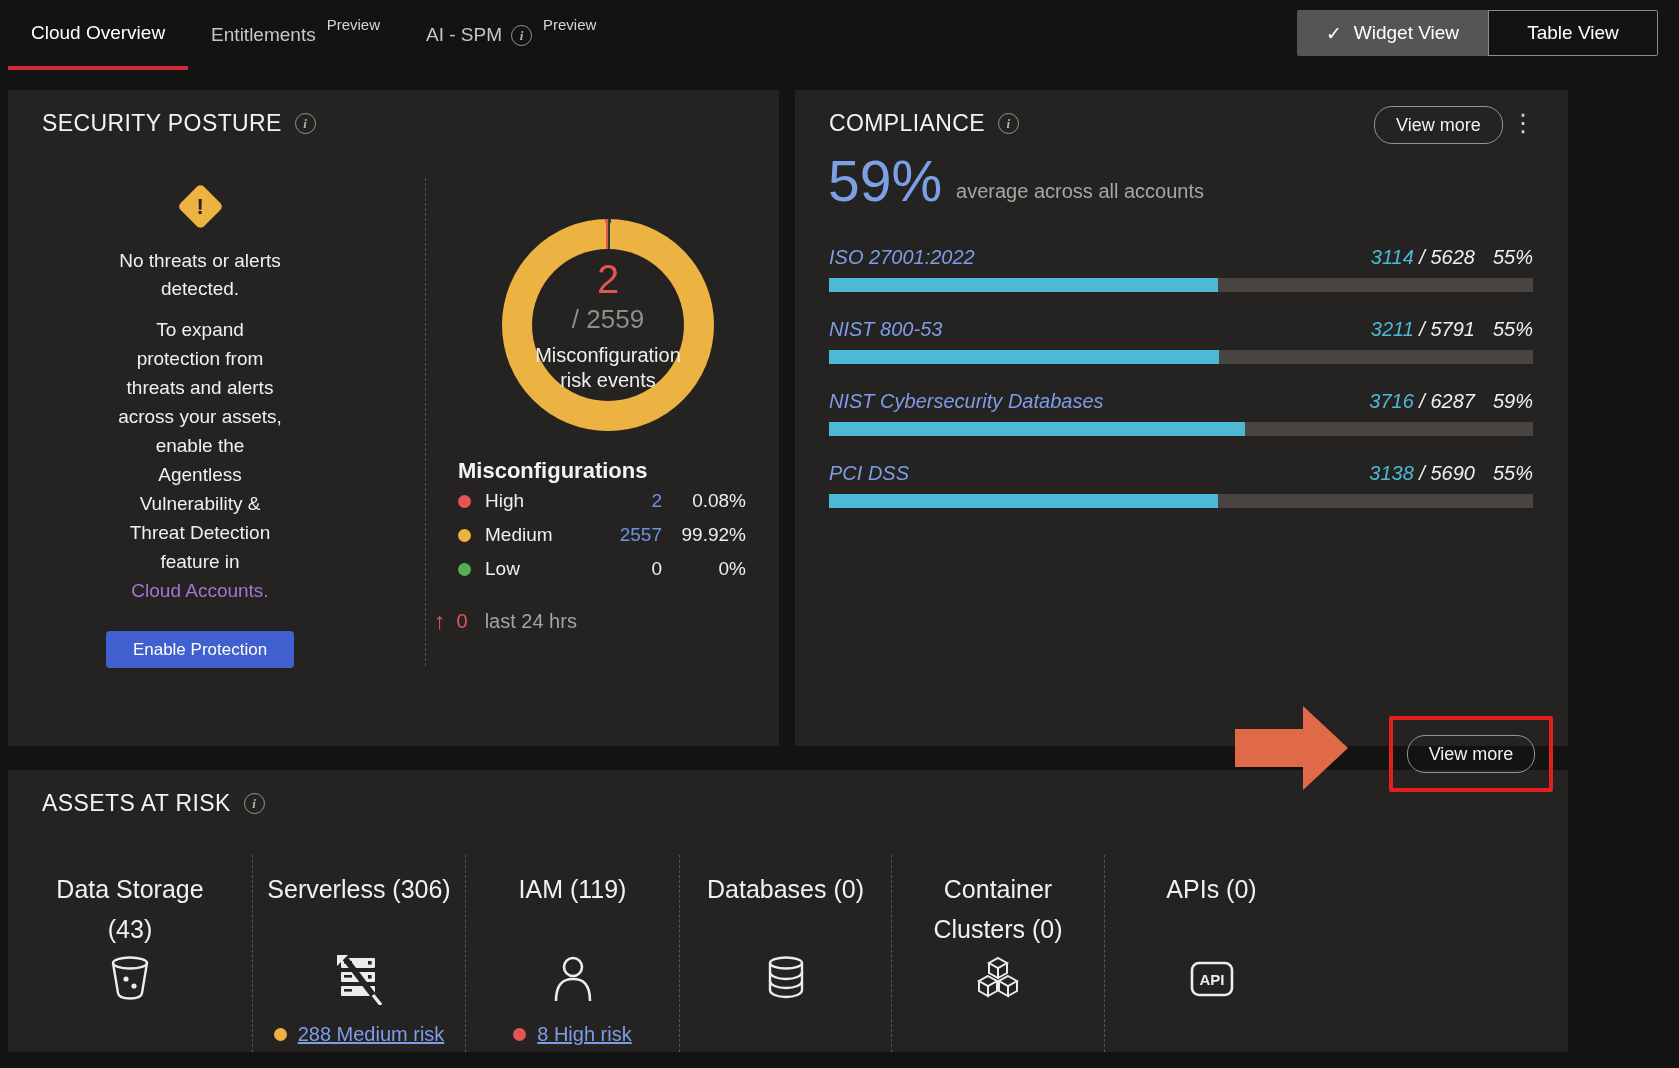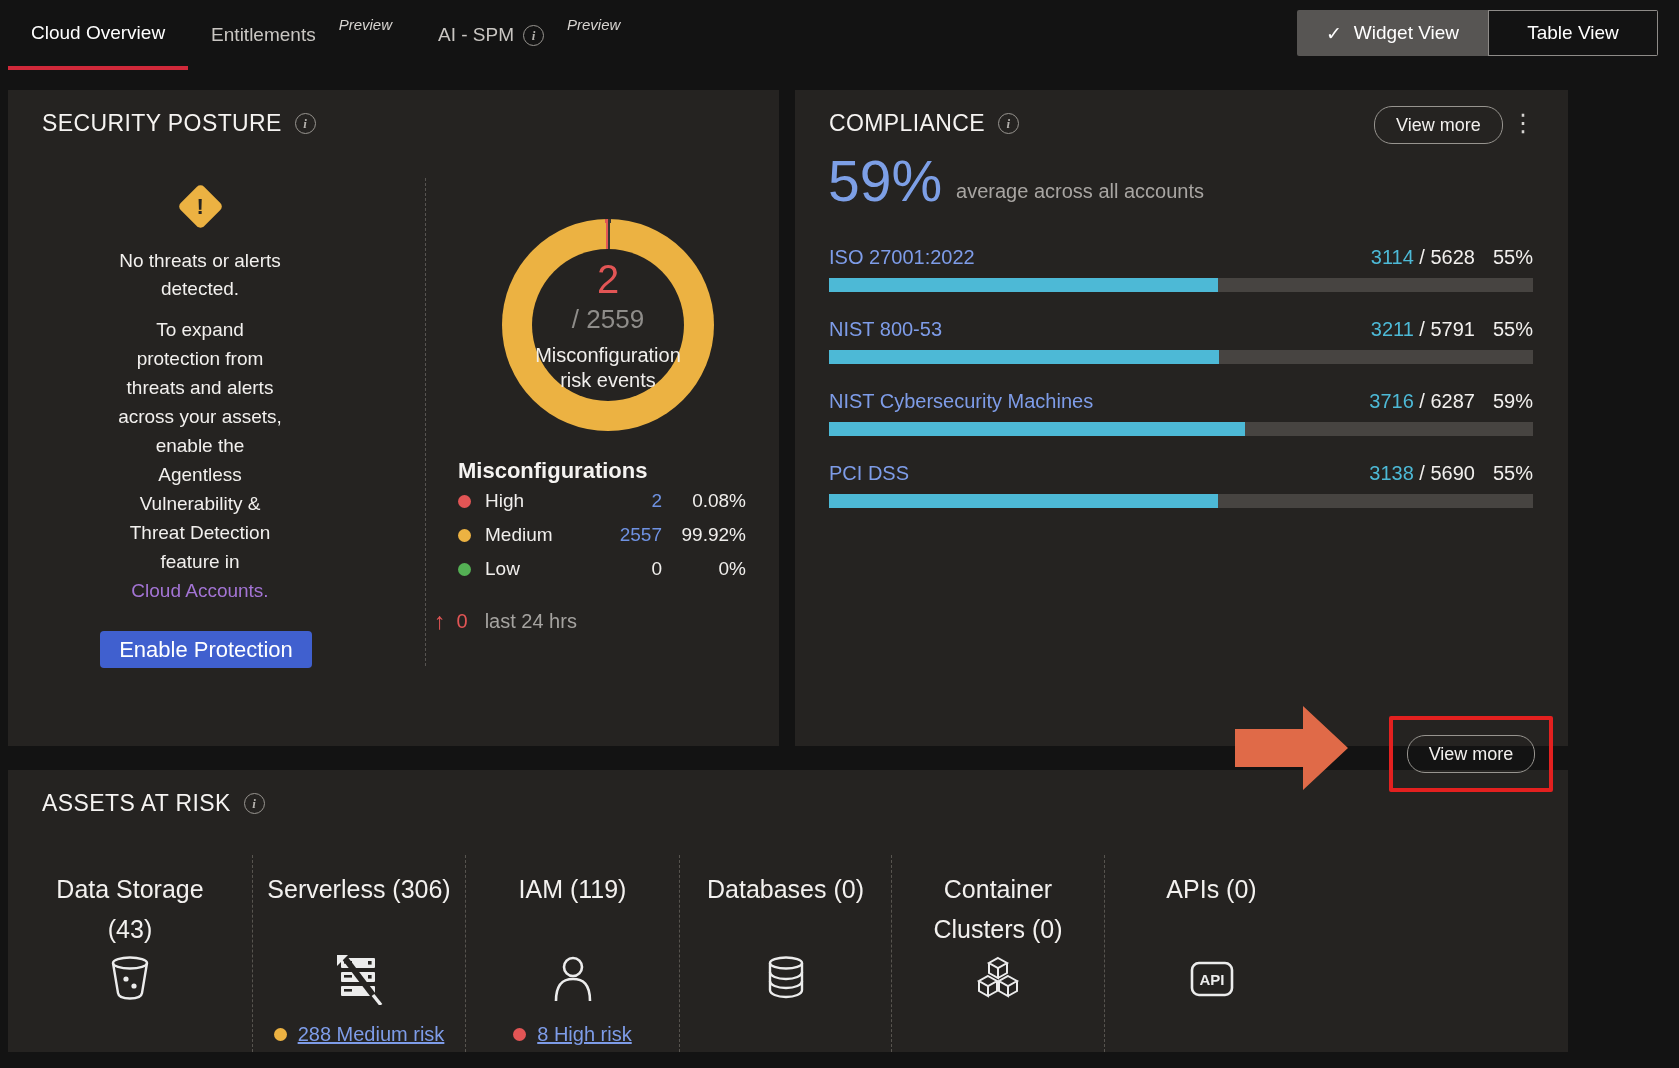--- a/index.html
+++ b/index.html
@@ -7,21 +7,21 @@
     width:1679px;height:1068px;position:relative;overflow:hidden;
     background:#131313;color:#f2f0ee;
     font-family:"Liberation Sans",sans-serif;
     -webkit-font-smoothing:antialiased;
   }
   
   .nav{position:absolute;left:0;top:0;width:100%;height:70px;background:#131313;display:flex;align-items:stretch;}
   .tabs{display:flex;margin-left:8px;}
   .tab{display:flex;align-items:center;gap:9px;padding:0 23px;font-size:19px;color:#c9c6c2;cursor:pointer;}
   .tab.active{color:#ffffff;border-bottom:4px solid #d0293a;}
-  sup.preview{font-size:15px;font-style:italic;color:#d8d5d1;position:relative;top:-11px;margin-left:14px;}
+  sup.preview{font-size:15px;color:#d8d5d1;position:relative;top:-11px;margin-left:2px;}
   .info{display:inline-flex;width:19px;height:19px;border:1.5px solid #989590;border-radius:50%;
         align-items:center;justify-content:center;color:#b5b2ae;flex:0 0 auto;
         font-family:"Liberation Serif",serif;font-size:13px;font-style:italic;font-weight:bold;line-height:1;}
   .info::before{content:"i";}
   .view-toggle{position:absolute;left:1297px;top:10px;height:46px;display:flex;border-radius:2px;overflow:hidden;}
   .vt-btn{display:flex;align-items:center;justify-content:center;font-size:19px;cursor:pointer;box-sizing:border-box;
           font-family:"Liberation Sans",sans-serif;color:#ffffff;background:none;border:none;}
   .vt-widget{width:191px;background:#575553;gap:12px;}
   .vt-table{width:170px;background:#131313;border:1px solid #8e8b88;}
   .check::before{content:"✓";font-size:19px;}
@@ -33,22 +33,22 @@
   .card-title{position:absolute;left:34px;top:20px;font-size:23px;color:#f5f3f1;letter-spacing:.4px;
               display:flex;align-items:center;gap:13px;white-space:nowrap;}
   
   .p-left{position:absolute;left:92px;top:94px;width:200px;text-align:center;}
   .warn{width:33px;height:33px;background:#ecb242;border-radius:5px;transform:rotate(45deg);
         margin:6px auto 0 auto;display:flex;align-items:center;justify-content:center;}
   .warn::before{content:"!";transform:rotate(-45deg);color:#252321;font-weight:bold;font-size:22px;}
   .p-headline{margin-top:24px;font-size:19px;line-height:28px;}
   .p-body{margin:12px auto 0 auto;font-size:19px;line-height:29px;max-width:172px;}
   .p-link{font-size:19px;line-height:29px;color:#a374d4;cursor:pointer;}
-  .p-btn{margin-top:26px;width:212px;height:37px;background:#4060cf;border:none;border-radius:4px;
-         color:#ffffff;font-size:22px;font-family:"Liberation Sans",sans-serif;cursor:pointer;}
+  .p-btn{margin-top:26px;width:188px;height:37px;background:#4060cf;border:none;border-radius:4px;
+         color:#ffffff;font-size:17px;font-family:"Liberation Sans",sans-serif;cursor:pointer;}
   .divider{position:absolute;left:417px;top:88px;height:488px;border-left:1px dashed #565350;}
   .donut{position:absolute;left:494px;top:129px;width:212px;height:212px;border-radius:50%;
          background:conic-gradient(#3a3733 0deg 1.4deg,#ecb242 1.4deg 358.6deg,#e25555 358.6deg 360deg);}
   .donut-hole{position:absolute;inset:30px;border-radius:50%;background:#252321;
               display:flex;flex-direction:column;align-items:center;justify-content:center;}
   .d-val{font-size:40px;color:#e25555;line-height:44px;}
   .d-total{font-size:26px;color:#8f8d8a;line-height:36px;}
   .d-cap{font-size:20px;color:#f0eeec;line-height:25px;text-align:center;max-width:150px;margin-top:6px;}
   .legend-wrap{position:absolute;left:450px;top:368px;width:288px;}
   .legend-title{font-size:22px;font-weight:bold;color:#f5f3f1;}
@@ -69,21 +69,21 @@
         font-size:18px;font-family:"Liberation Sans",sans-serif;cursor:pointer;white-space:nowrap;}
   #compliance .pill{position:absolute;left:579px;top:16px;}
   .kebab{position:absolute;left:718px;top:16px;width:20px;height:34px;display:flex;align-items:center;
          justify-content:center;color:#d5d3d0;font-size:24px;cursor:pointer;}
   .kebab::before{content:"⋮";}
   .score{position:absolute;left:33px;top:62px;display:flex;align-items:flex-end;gap:14px;}
   .score-num{font-size:57px;line-height:58px;color:#7d9fe6;}
   .score-cap{font-size:20px;color:#a8a5a2;padding-bottom:7px;}
   .standards{position:absolute;left:34px;top:156px;width:704px;}
   .srow{margin-bottom:26px;}
-  .srow-top{display:flex;justify-content:space-between;align-items:center;font-size:20px;margin-bottom:9px;}
+  .srow-top{display:flex;justify-content:space-between;align-items:center;font-size:20px;margin-bottom:9px;font-style:italic;}
   .sname{color:#7e9ce8;cursor:pointer;}
   .svals{color:#f2f0ee;white-space:pre;}
   .spassed{color:#4db9d6;cursor:pointer;}
   .spct{margin-left:18px;}
   .sbar{height:14px;background:#474441;}
   .sfill{height:100%;background:#4db9d6;width:0;}
   
   .tiles{position:absolute;left:0;top:85px;right:0;bottom:0;display:grid;
          grid-template-columns:245px 213px 214px 212px 213px 213px 1fr;}
   .tile{border-right:1px dashed #57544f;padding-top:14px;text-align:center;cursor:pointer;}
@@ -206,21 +206,21 @@
       <div class="srow-top">
         <span class="sname">NIST 800-53</span>
         <span class="svals"><span class="spassed">3211</span><span> / 5791</span><span class="spct">55%</span></span>
       </div>
       <div class="sbar">
           <div class="sfill" style="width: 55.4%;"></div>
         </div>
     </div>
     <div class="srow">
       <div class="srow-top">
-        <span class="sname">NIST Cybersecurity Machines</span>
+        <span class="sname">NIST Cybersecurity Databases</span>
         <span class="svals"><span class="spassed">3716</span><span> / 6287</span><span class="spct">59%</span></span>
       </div>
       <div class="sbar">
           <div class="sfill" style="width: 59.1%;"></div>
         </div>
     </div>
     <div class="srow">
       <div class="srow-top">
         <span class="sname">PCI DSS</span>
         <span class="svals"><span class="spassed">3138</span><span> / 5690</span><span class="spct">55%</span></span>

